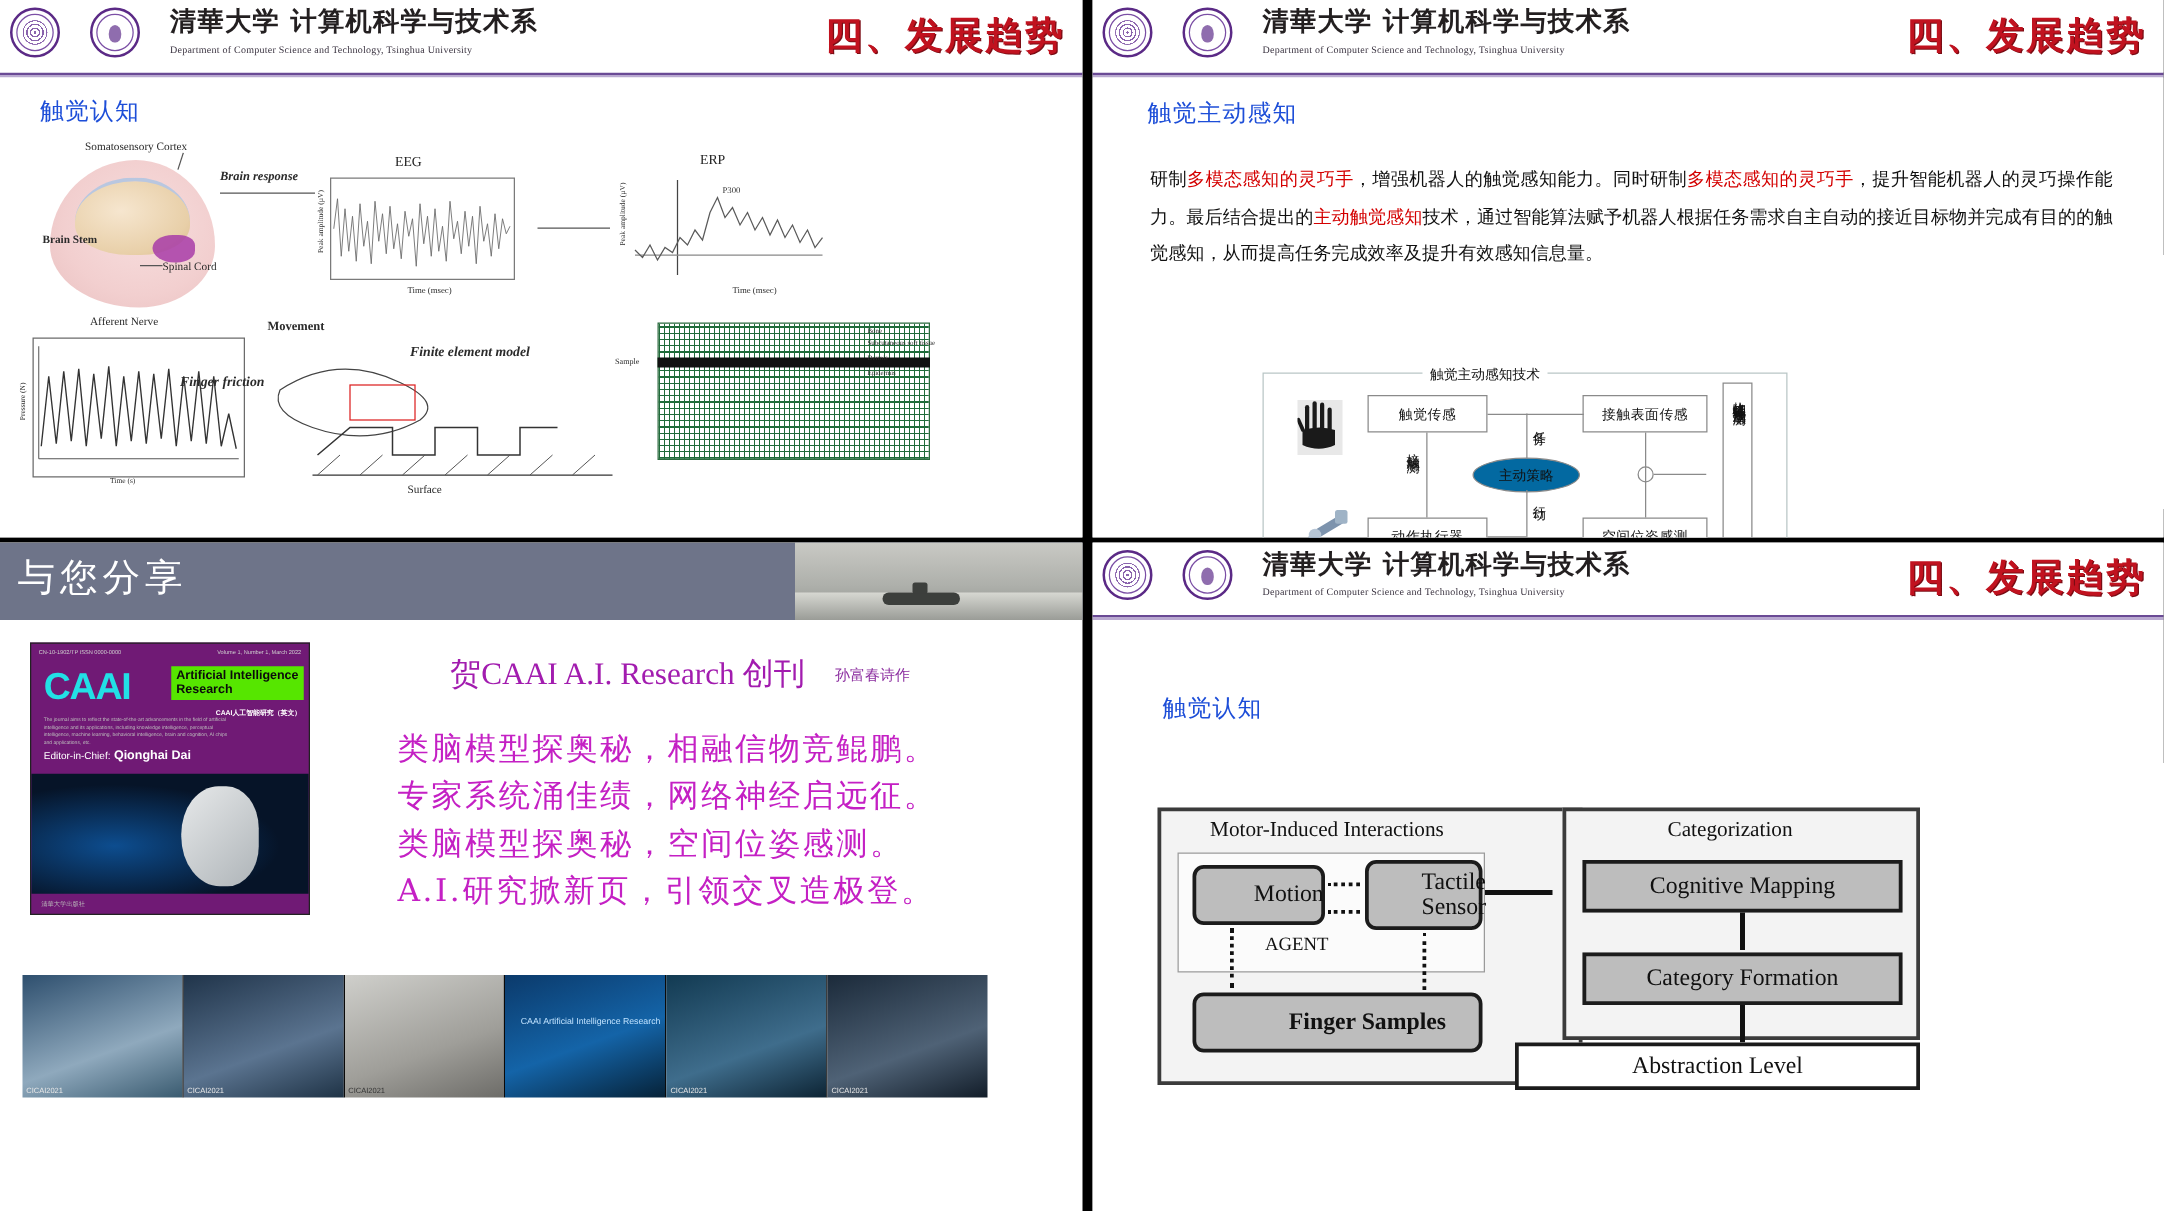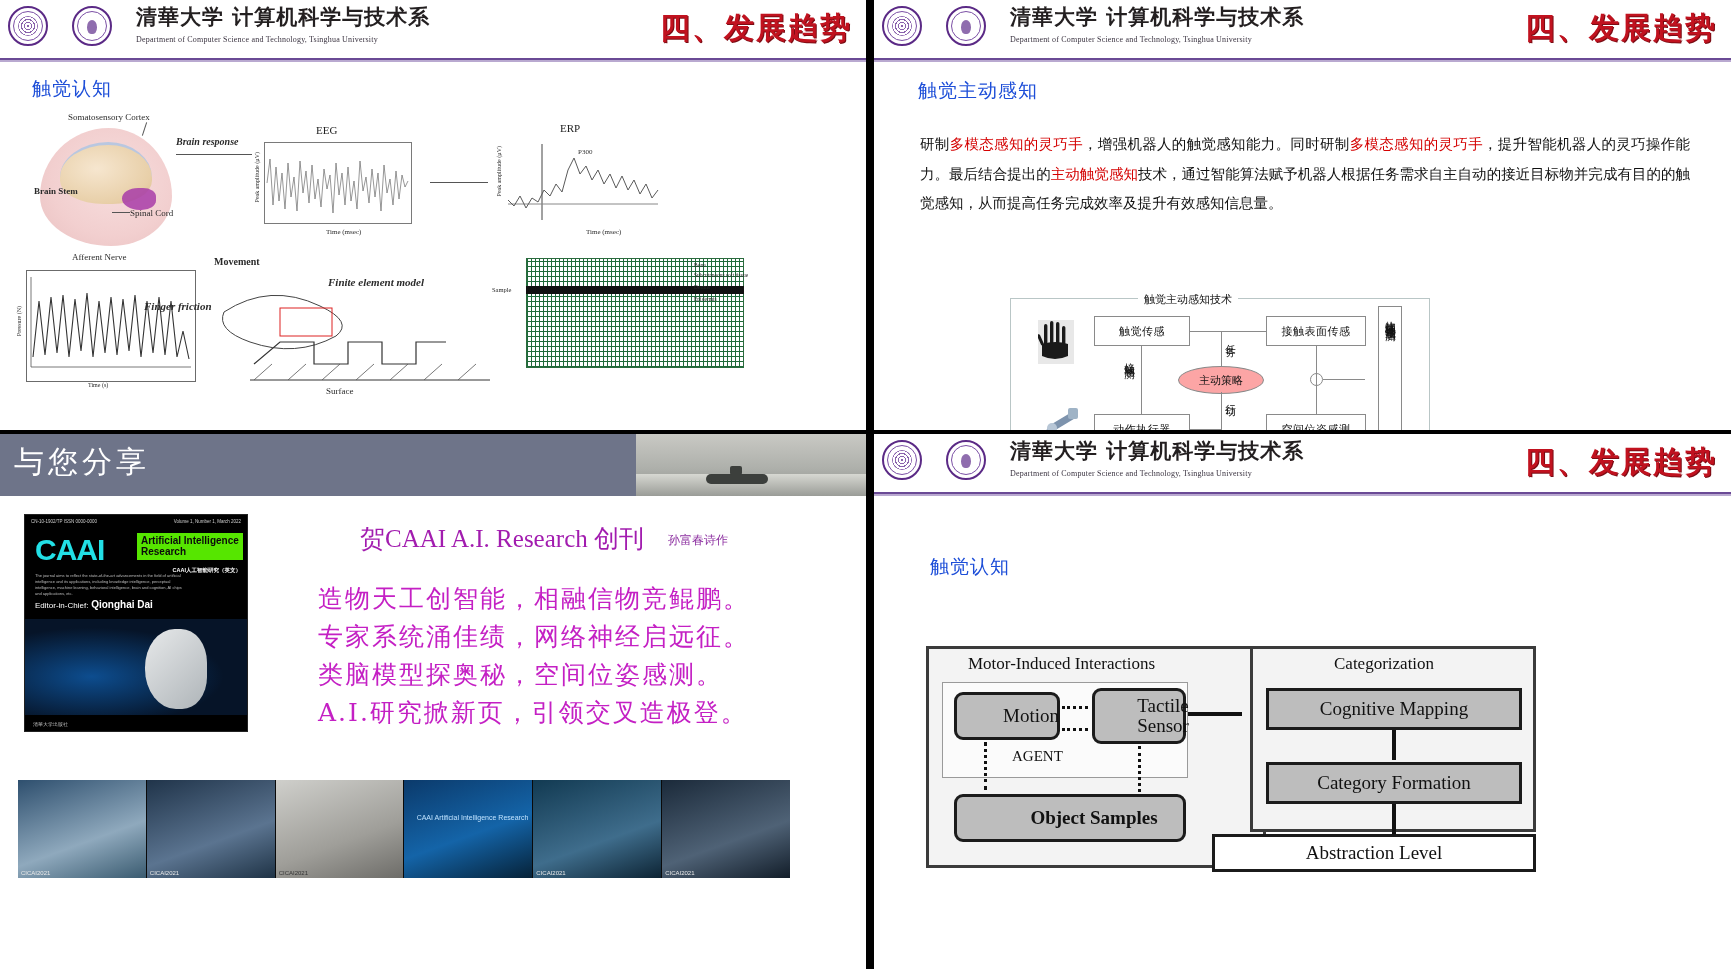--- a/index.html
+++ b/index.html
@@ -79,39 +79,39 @@
   .tr-para { position:absolute; left:46px; top:68px; width:770px;
      font-family:"DejaVu Sans",sans-serif; font-size:14.5px; line-height:2.05; color:#111;
      text-align:justify; }
   .hi { color:#d40000; }
   .tr-fig { position:absolute; left:136px; top:222px; width:470px; height:200px; }
   .diagbox { position:absolute; border:1px solid #8a8a8a; background:#fff;
      font-family:"DejaVu Sans",sans-serif; font-size:11px; color:#111;
      display:flex; align-items:center; justify-content:center; letter-spacing:.5px;}
   .ellipse { position:absolute; border:1px solid #8a8a8a; border-radius:50%;
      font-family:Liberation Sans, sans-serif; font-size:11px; color:#111;
-     display:flex; align-items:center; justify-content:center; background:#fca5a5;}
+     display:flex; align-items:center; justify-content:center; background:#0369a1;}
   .vlabel { position:absolute; writing-mode:vertical-rl; font-family:"DejaVu Sans",sans-serif;
      font-size:10.5px; color:#111; letter-spacing:2px;}
   .conn { position:absolute; background:#8a8a8a; }
   .outerframe { position:absolute; border:1px solid #b9c6c6; }
 
   
   .share-band { position:absolute; left:0; top:0; width:866px; height:62px; background:#6e7489; }
   .share-band .txt { position:absolute; left:14px; top:8px; font-size:30px; color:#fff;
      font-family:"DejaVu Sans",sans-serif; letter-spacing:4px; }
   .share-photo { position:absolute; left:636px; top:0; width:230px; height:62px;
      background:linear-gradient(to bottom,#c9c9c4 0%, #aeb0ab 55%, #8e918c 100%); overflow:hidden;}
   .sea { position:absolute; left:0; bottom:0; width:100%; height:22px;
      background:linear-gradient(to bottom,#d7d8d2,#9a9c97); }
   .sub { position:absolute; left:70px; bottom:12px; width:62px; height:10px; background:#3c3f3c; border-radius:6px;}
   .sub::after{content:"";position:absolute;left:24px;top:-8px;width:12px;height:9px;background:#3c3f3c;border-radius:2px;}
 
   .journal { position:absolute; left:24px; top:80px; width:224px; height:218px;
-     background:#000000; border:1px solid #222; overflow:hidden; }
+     background:#701a75; border:1px solid #222; overflow:hidden; }
   .jr-top { position:absolute; left:6px; top:4px; right:6px; font-size:4.5px; color:#cfcfcf;
      display:flex; justify-content:space-between; font-family:"Liberation Sans",sans-serif;}
   .caai { position:absolute; left:10px; top:18px; font-size:30px; font-weight:700; color:#22e0e6;
      font-family:"Liberation Sans",sans-serif; letter-spacing:-1px;}
   .airesearch { position:absolute; left:112px; top:18px; width:106px; background:#56e600; padding:3px 4px;}
   .airesearch span{ display:block; font-size:10px; font-weight:700; color:#0b0b0b; line-height:1.05;}
   .jr-cn { position:absolute; right:6px; top:52px; font-size:5.5px; color:#fff; font-weight:700;}
   .jr-blurb { position:absolute; left:10px; top:58px; width:150px; font-size:4px; color:#bdbdbd; line-height:1.5;}
   .jr-eic { position:absolute; left:10px; top:84px; font-size:10px; color:#fff;}
   .jr-eic b{ color:#fff; }
@@ -343,21 +343,21 @@
         <b>Qionghai Dai</b>
       </div>
       <div class="jr-art">
         <div class="jr-face"></div>
       </div>
       <div class="jr-foot">清華大学出版社</div>
     </div>
 
     <div class="poem-title">贺CAAI A.I. Research 创刊</div>
     <div class="poem-author">孙富春诗作</div>
-    <div class="poem-line" style="top:148px">造物天工创智能，相融信物竞鲲鹏。</div>
+    <div class="poem-line" style="top:148px">类脑模型探奥秘，相融信物竞鲲鹏。</div>
     <div class="poem-line" style="top:186px">专家系统涌佳绩，网络神经启远征。</div>
     <div class="poem-line" style="top:224px">类脑模型探奥秘，空间位姿感测。</div>
     <div class="poem-line" style="top:262px">A.I.研究掀新页，引领交叉造极登。</div>
 
     <div class="photostrip">
       <div class="ps" style="background:linear-gradient(160deg,#2e4f6e,#8fa9bd 60%,#3a5b70)">
         <span class="ps-cap">CICAI2021</span>
       </div>
       <div class="ps" style="background:linear-gradient(160deg,#20344a,#5b7490 60%,#1f3346)">
         <span class="ps-cap">CICAI2021</span>
@@ -398,21 +398,21 @@
 
         <div class="grpbox" style="left:62px;top:2px;width:340px;height:222px"></div>
         <div class="grp-cap" style="left:104px;top:10px;font-size:17px">Motor-Induced Interactions</div>
         <div class="innerbox" style="left:78px;top:38px;width:246px;height:96px"></div>
 
         <div class="nodebox round" style="left:90px;top:48px;width:106px;height:48px;font-size:19px">Motion</div>
         <div class="nodebox round" style="left:228px;top:44px;width:94px;height:56px;font-size:19px;flex-direction:column">
           <span id="tsensor">Tactile<br>Sensor</span>
         </div>
         <div class="grp-cap" style="left:148px;top:104px;font-size:15px">AGENT</div>
-        <div class="nodebox round" style="left:90px;top:150px;width:232px;height:48px;font-size:19px;font-weight:700">Object Samples</div>
+        <div class="nodebox round" style="left:90px;top:150px;width:232px;height:48px;font-size:19px;font-weight:700">Finger Samples</div>
 
         <div class="arrow-dot-h" style="left:198px;top:62px;width:26px"></div>
         <div class="arrow-dot-h" style="left:198px;top:84px;width:26px"></div>
         <div class="arrow-dot-v" style="left:120px;top:98px;height:48px"></div>
         <div class="arrow-dot-v" style="left:274px;top:102px;height:46px"></div>
         <div class="arrow-solid" style="left:324px;top:68px;width:54px;height:4px"></div>
 
         <div class="grpbox" style="left:386px;top:2px;width:286px;height:186px"></div>
         <div class="grp-cap" style="left:470px;top:10px;font-size:17px">Categorization</div>
         <div class="nodebox" style="left:402px;top:44px;width:256px;height:42px;font-size:19px">Cognitive Mapping</div>

